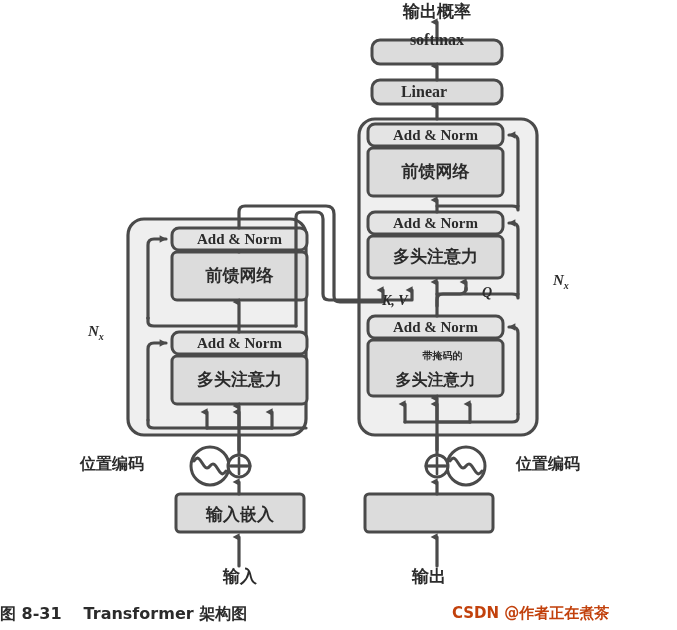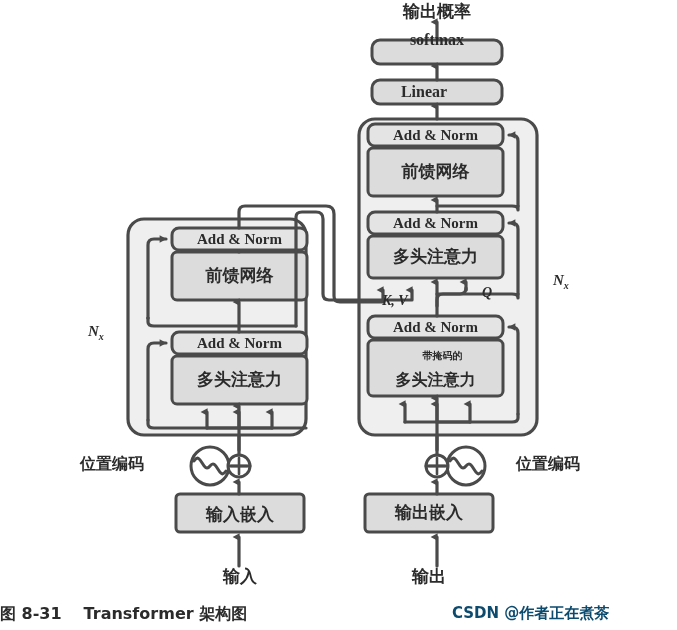--- a/index.html
+++ b/index.html
@@ -68,21 +68,21 @@
     text-align: left;
     font-size: 16px;
   }
   .caption .cap-inner {
     display: inline-block;
   }
   .watermark {
     position: absolute;
     font-family: "DejaVu Sans", "Liberation Sans", sans-serif;
     font-size: 15px;
-    color: #0c4a6e;
+    color: #c2410c;
     white-space: nowrap;
   }
 </style>
 </head>
 <body>
 
 <div id="figure-root">
 
   <svg class="diagram" viewBox="0 0 677 630">
     <defs>
@@ -229,21 +229,20 @@
   <div class="lbl box-text cjk" style="left:368px; top:345px; width:149px; height:22px; font-size:10px;">带掩码的</div>
 
   <div class="lbl box-text cjk" style="left:368px; top:369px; width:135px; height:22px; font-size:16px;">多头注意力</div>
 
   <div class="lbl nx" style="left:553px; top:273px;">
     <span>N</span><sub>x</sub>
   </div>
 
   <div class="lbl cjk" style="left:516px; top:456px; font-size:16px;">位置编码</div>
 
-  <div class="lbl box-text cjk" style="left:365px; top:494px; width:128px; height:38px; font-size:17px;">输出嵌入</div>
 
   <div class="lbl box-text cjk" style="left:365px; top:566px; width:128px; height:22px; font-size:17px;">输出</div>
 
   <div class="caption serif-txt" style="top:604px;">
     <span class="cap-inner cjk">图 8-31</span>
     <span style="display:inline-block; width:14px;"></span>
     <span class="cap-inner cjk">Transformer 架构图</span>
   </div>
 
   <div class="watermark" style="left:452px; top:604px;">CSDN @作者正在煮茶</div>

